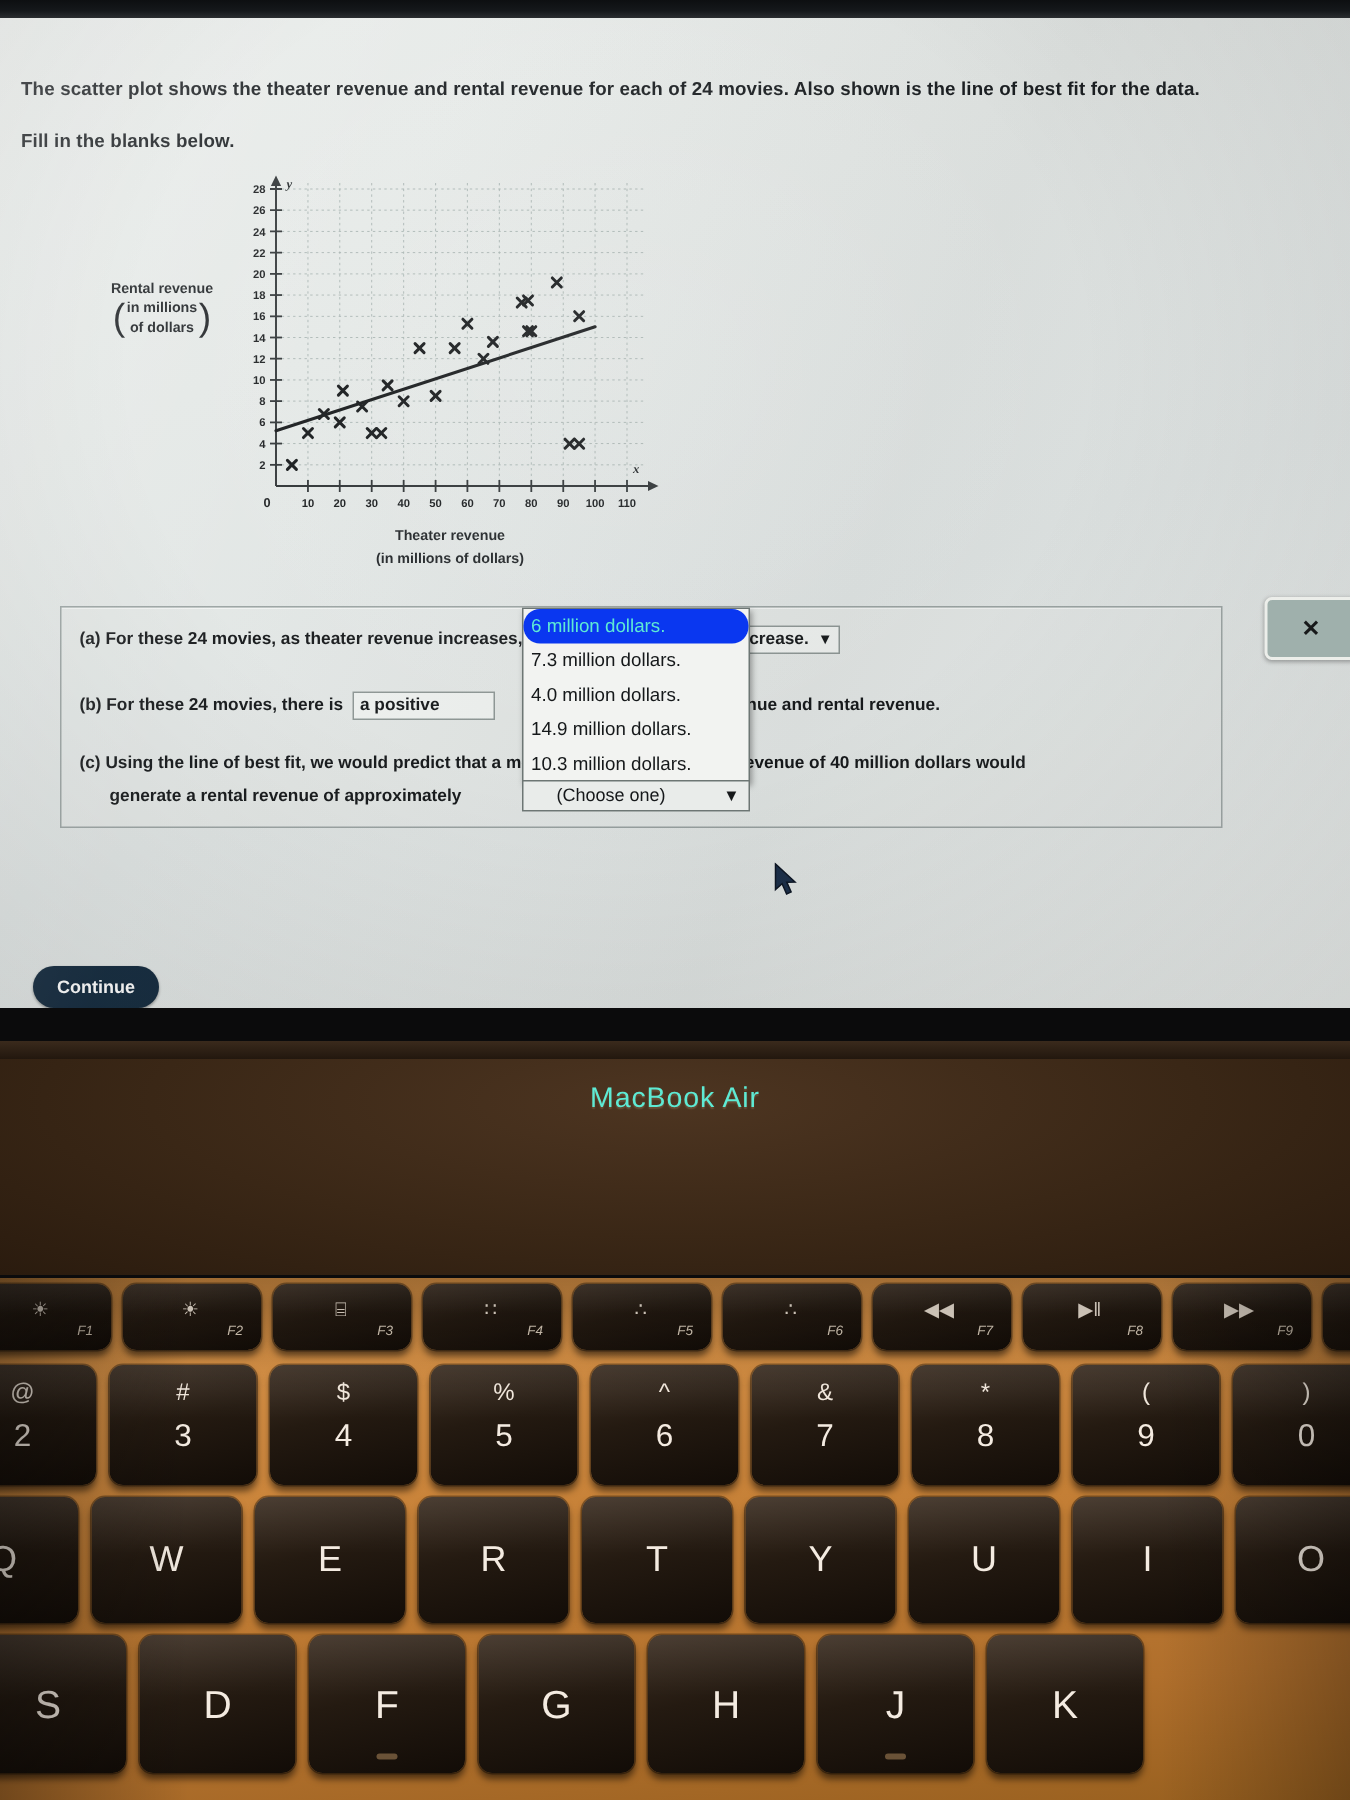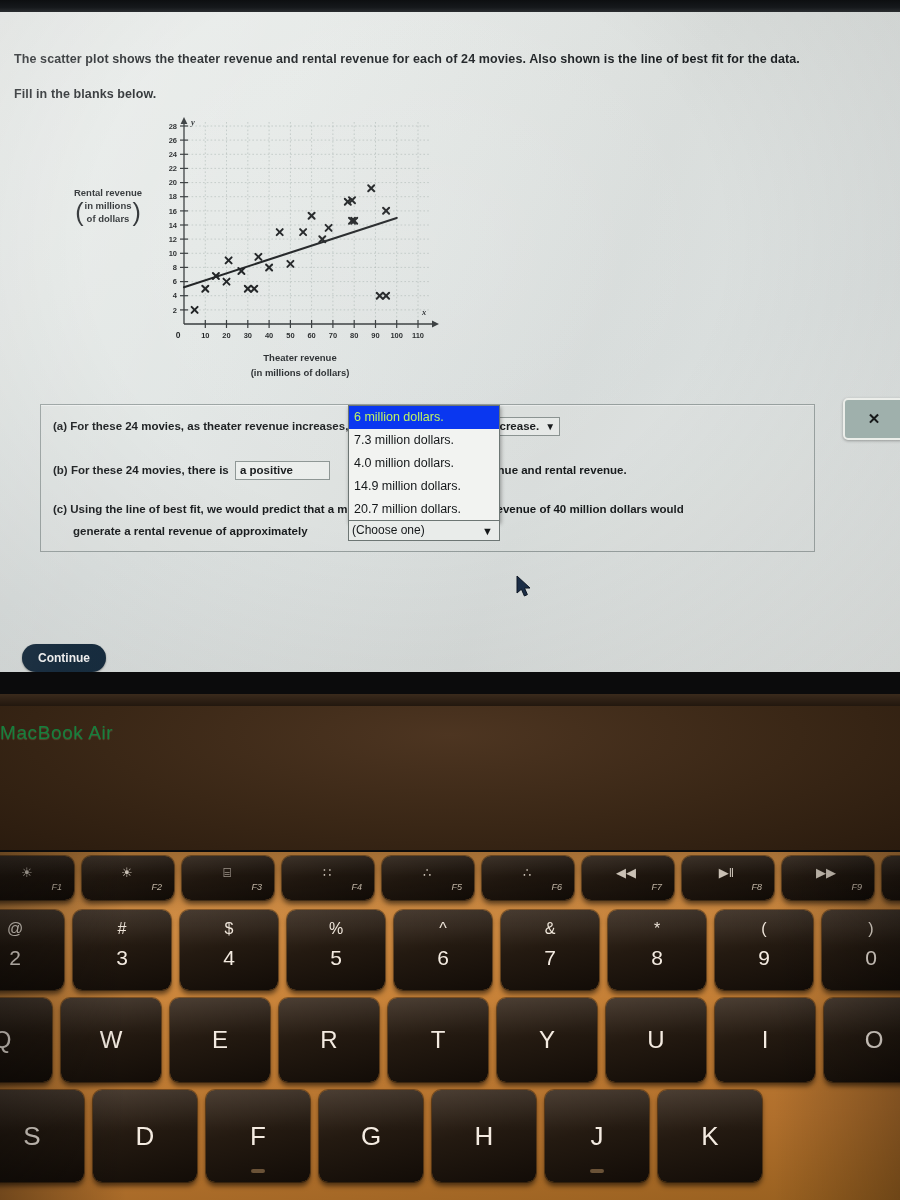--- a/index.html
+++ b/index.html
@@ -85,25 +85,25 @@
   .dropdown {
     position: absolute; left: 307px; top: 0px; width: 152px;
     background: #f2f3f1; border: 1px solid #6d7674;
     z-index: 30; box-shadow: 1px 2px 4px rgba(0,0,0,.35);
   }
   .dd-item {
     height: 23px; line-height: 23px; padding: 0 5px;
     font-size: 12.5px; color: #15181a; font-weight: 500;
     white-space: nowrap;
   }
-  .dd-item.active { background: #0a37f0; color: #bef264; }
+  .dd-item.active { background: #0a37f0; color: #5eead4; border-radius: 11px; }
   .dd-closed {
     position: absolute; left: 307px; top: 115px; width: 152px; height: 21px;
     background: #e9ecea; border: 1px solid #6d7674; z-index: 31;
-    font-size: 12px; line-height: 19px; padding: 0 3px; color:#15181a; font-weight:500;
+    font-size: 12px; line-height: 19px; padding: 0 22px; color:#15181a; font-weight:500;
   }
   .dd-closed .caret { right: 6px; top: 5px; font-size: 11px; }
 
   
   .closebox {
     position: absolute; left: 843px; top: 398px; width: 62px; height: 42px;
     background: #9fb0ac; border: 2px solid #eceeea; border-radius: 5px;
     display: flex; align-items: center; justify-content: center;
     color: #17191a; font-size: 15px; font-weight: 600;
     box-shadow: 0 1px 3px rgba(0,0,0,.3);
@@ -124,22 +124,22 @@
   
   .hinge {
     position:absolute; left:0; top:694px; width:900px; height:12px;
     background: linear-gradient(180deg,#3a2a1c,#22170e);
   }
   .deck {
     position: absolute; left: 0; top: 706px; width: 900px; height: 144px;
     background: radial-gradient(ellipse at 50% 20%, #4d3521 0%, #3a2716 55%, #2a1b0e 100%);
   }
   .macbook-air {
-    position:absolute; left:0; top:722px; width:900px; text-align:left;
-    color:#15803d; font-size: 19px; letter-spacing: .6px; font-weight: 400;
+    position:absolute; left:0; top:722px; width:900px; text-align:center;
+    color:#5eead4; font-size: 19px; letter-spacing: .6px; font-weight: 400;
     text-shadow: 0 1px 1px rgba(255,220,170,.18);
   }
 
   
   .keyboard {
     position:absolute; left:0; top:852px; width:900px; height:348px;
     background: linear-gradient(175deg,#c9873f 0%, #d79146 18%, #c47f36 48%, #b06f2c 78%, #98601f 100%);
     overflow:hidden;
   }
   .krow { position:absolute; display:flex; }
@@ -480,21 +480,21 @@
       <div class="dd-closed">
         <span>(Choose one)</span>
         <span class="caret">▼</span>
       </div>
 
       <div class="dropdown">
         <div class="dd-item active">6 million dollars.</div>
         <div class="dd-item">7.3 million dollars.</div>
         <div class="dd-item">4.0 million dollars.</div>
         <div class="dd-item">14.9 million dollars.</div>
-        <div class="dd-item">20.7 million dollars.</div>
+        <div class="dd-item">10.3 million dollars.</div>
       </div>
     </div>
 
     <svg class="cursor" width="18" height="24" viewBox="0 0 18 24">
       <polygon points="1,1 1,18 5.4,14.2 8.4,21 11.4,19.6 8.5,13.1 14,13.0" fill="#1b2f4a" stroke="#0c1624" stroke-width="1"></polygon>
     </svg>
 
     <div class="continue">
       <span>Continue</span>
     </div>

